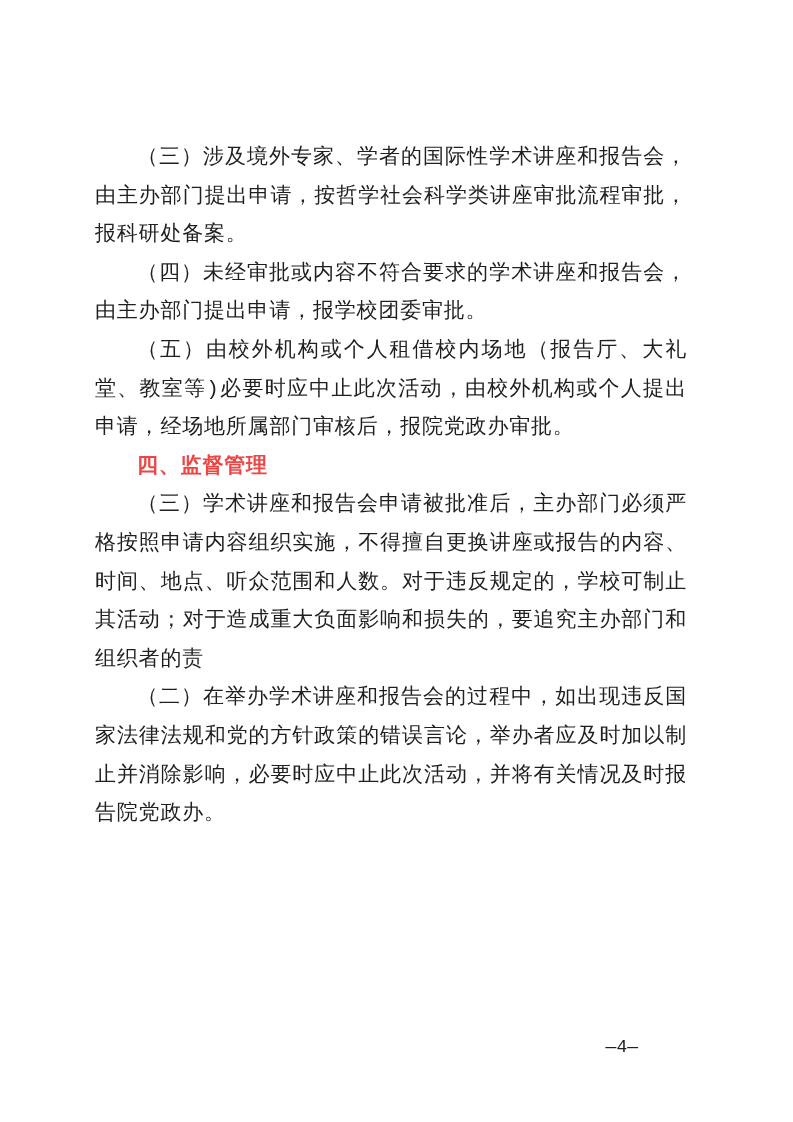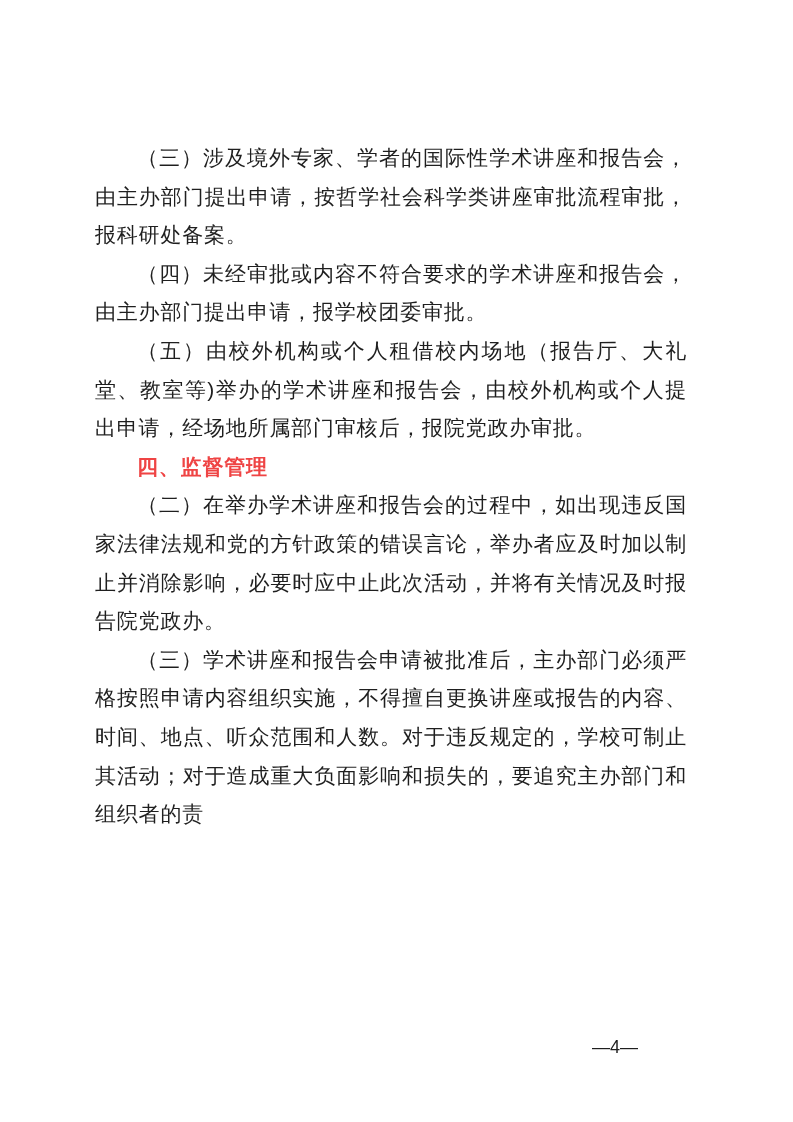--- a/index.html
+++ b/index.html
@@ -6,21 +6,21 @@
     margin: 0;
     padding: 0;
     background: #ffffff;
   }
   .page {
     position: relative;
     width: 734px;
     height: 1122px;
     background: #ffffff;
     overflow: hidden;
-    font-family: Liberation Sans, sans-serif;
+    font-family: Liberation Mono, monospace;
   }
   .doc-body {
     position: absolute;
     left: 95px;
     top: 139px;
     width: 592px;
     font-size: 21px;
     line-height: 38.6px;
     letter-spacing: 0.8px;
     color: #1f1f1f;
@@ -45,19 +45,19 @@
     color: #1f1f1f;
   }
 </style>
 </head>
 <body>
 
 <div class="page">
   <div class="doc-body">
       <p class="body">（三）涉及境外专家、学者的国际性学术讲座和报告会，由主办部门提出申请，按哲学社会科学类讲座审批流程审批，报科研处备案。</p>
       <p class="body">（四）未经审批或内容不符合要求的学术讲座和报告会，由主办部门提出申请，报学校团委审批。</p>
-      <p class="body">（五）由校外机构或个人租借校内场地（报告厅、大礼堂、教室等)举办的学术讲座和报告会，由校外机构或个人提出申请，经场地所属部门审核后，报院党政办审批。</p>
+      <p class="body">（五）由校外机构或个人租借校内场地（报告厅、大礼堂、教室等)必要时应中止此次活动，由校外机构或个人提出申请，经场地所属部门审核后，报院党政办审批。</p>
       <p class="heading">四、监督管理</p>
+      <p class="body">（三）学术讲座和报告会申请被批准后，主办部门必须严格按照申请内容组织实施，不得擅自更换讲座或报告的内容、时间、地点、听众范围和人数。对于违反规定的，学校可制止其活动；对于造成重大负面影响和损失的，要追究主办部门和组织者的责</p>
       <p class="body">（二）在举办学术讲座和报告会的过程中，如出现违反国家法律法规和党的方针政策的错误言论，举办者应及时加以制止并消除影响，必要时应中止此次活动，并将有关情况及时报告院党政办。</p>
-      <p class="body">（三）学术讲座和报告会申请被批准后，主办部门必须严格按照申请内容组织实施，不得擅自更换讲座或报告的内容、时间、地点、听众范围和人数。对于违反规定的，学校可制止其活动；对于造成重大负面影响和损失的，要追究主办部门和组织者的责</p>
     </div>
   <div class="page-number">—4—</div>
 </div>
 
 </body></html>

